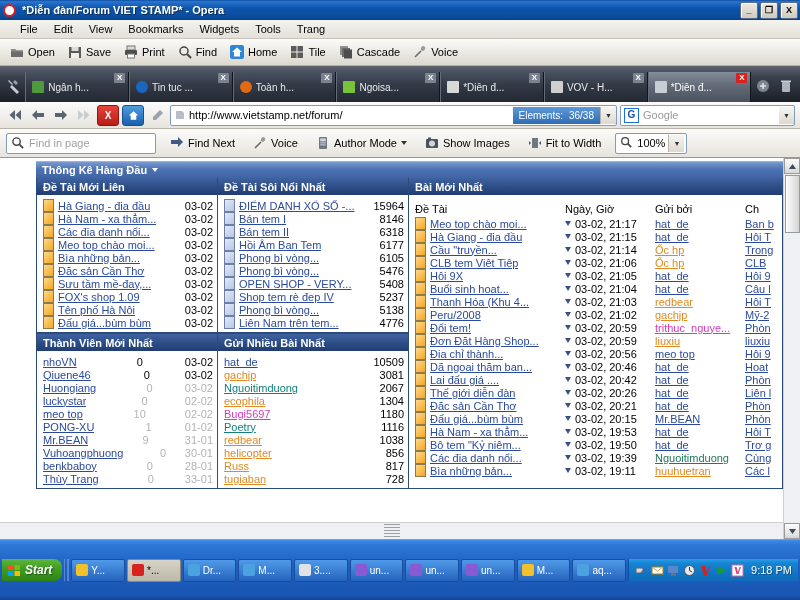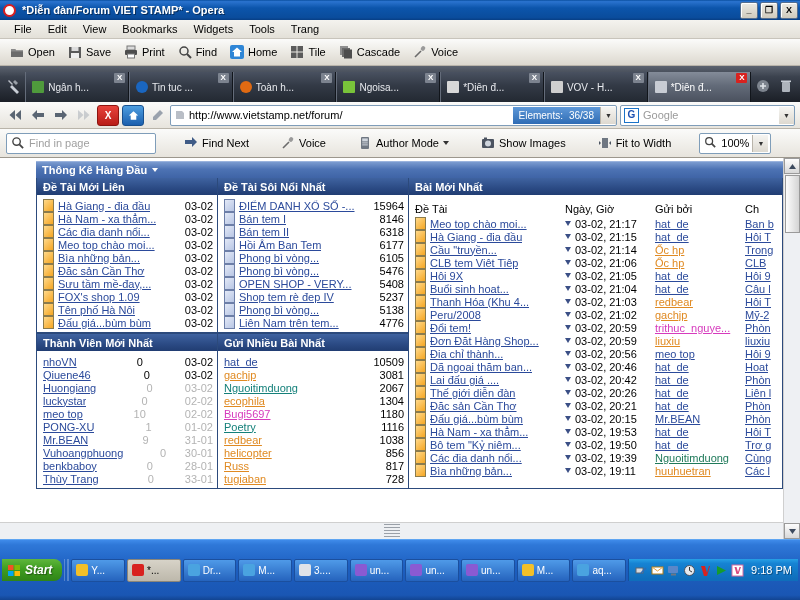--- a/index.html
+++ b/index.html
@@ -31,21 +31,21 @@
     font-size:9px;font-weight:bold;color:#000;
     background:linear-gradient(to bottom,#eceae4,#cfcabd);
     border:1px solid #546d8e;border-radius:2px;
     box-shadow:inset 1px 1px 0 #fff;
   }
 
   
   .menubar{
     height:18px;flex:0 0 18px;display:flex;align-items:center;
     background:linear-gradient(to bottom,#f4f3ef,#e3e0d8);
-    border-bottom:1px solid #c8c4bb;padding-left:6px;
+    border-bottom:1px solid #c8c4bb;padding-left:12px;
   }
   .menubar .mi{padding:1px 8px;color:#000;font-size:11px;}
 
   
   .maintoolbar{
     height:26px;flex:0 0 26px;display:flex;align-items:center;
     background:linear-gradient(to bottom,#fbfbfa 0%,#eceae4 50%,#dcd8cf 100%);
     border-bottom:1px solid #b9b4aa;padding-left:6px;gap:2px;
   }
   .tbtn{display:flex;align-items:center;gap:4px;padding:2px 6px 2px 3px;font-size:11px;color:#000;border:1px solid transparent;border-radius:3px;}
@@ -103,21 +103,21 @@
   .searchbox{
     width:170px;height:19px;background:#fff;border:1px solid #7f9db9;border-radius:2px;
     display:flex;align-items:center;padding-left:3px;
   }
   .gicon{width:13px;height:13px;flex:0 0 13px;border:1px solid #1a73c8;font-size:10px;font-weight:bold;
     color:#1a4fb0;line-height:12px;text-align:center;margin-right:4px;background:#fff;}
   .searchbox .stext{flex:1;color:#9a9a9a;font-size:11px;}
 
   
   .findbar{
-    height:28px;flex:0 0 28px;display:flex;align-items:center;gap:24px;padding:0 6px;
+    height:28px;flex:0 0 28px;display:flex;align-items:center;gap:10px;padding:0 6px;
     background:linear-gradient(to bottom,#fbfbfa,#e7e4dd);
     border-bottom:1px solid #9c978d;
   }
   .findinput{
     width:144px;height:19px;background:#fff;border:1px solid #7f9db9;border-radius:2px;
     display:flex;align-items:center;padding-left:4px;gap:4px;
   }
   .findinput .ftext{color:#a0a0a0;font-size:11px;}
   .fbtn{display:flex;align-items:center;gap:4px;font-size:11px;color:#000;padding:2px 4px;border-radius:3px;}
   .zoombox{height:19px;display:flex;align-items:center;gap:3px;padding:0 2px 0 4px;

